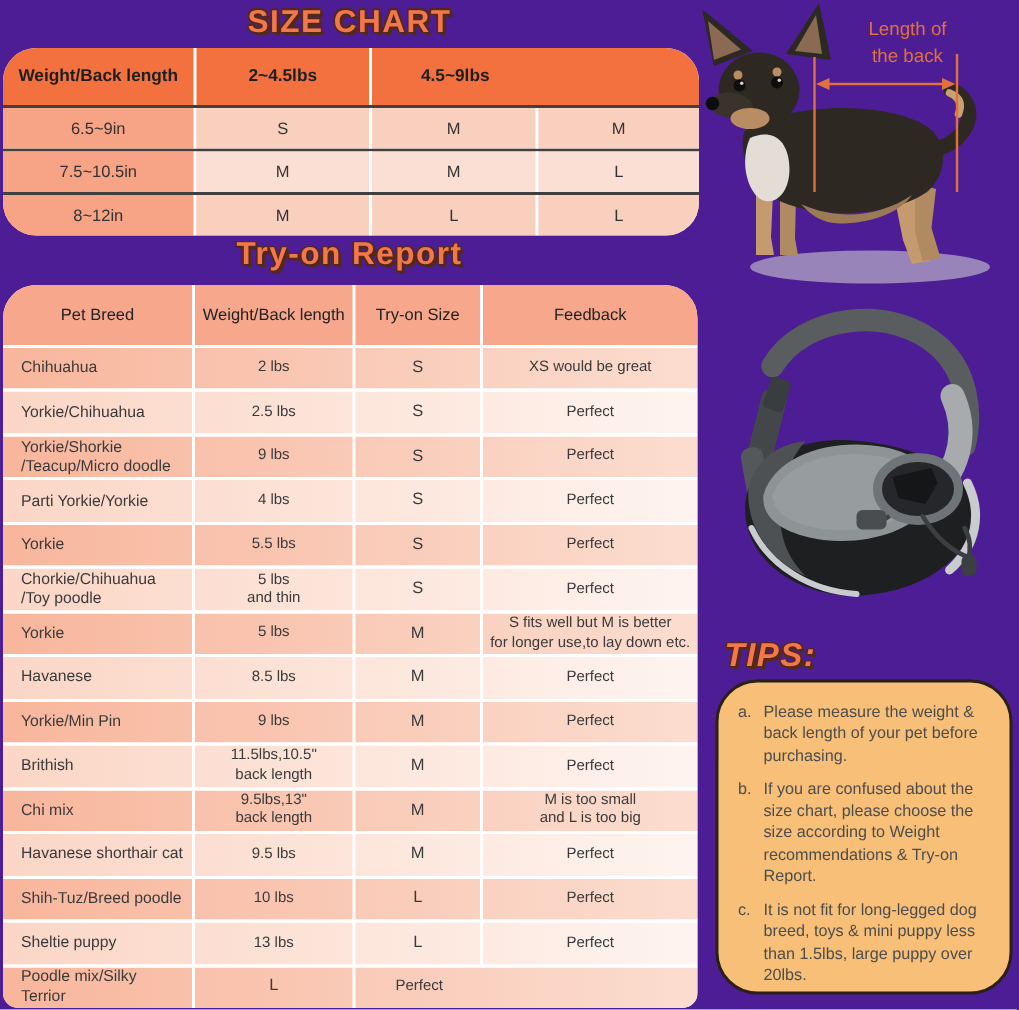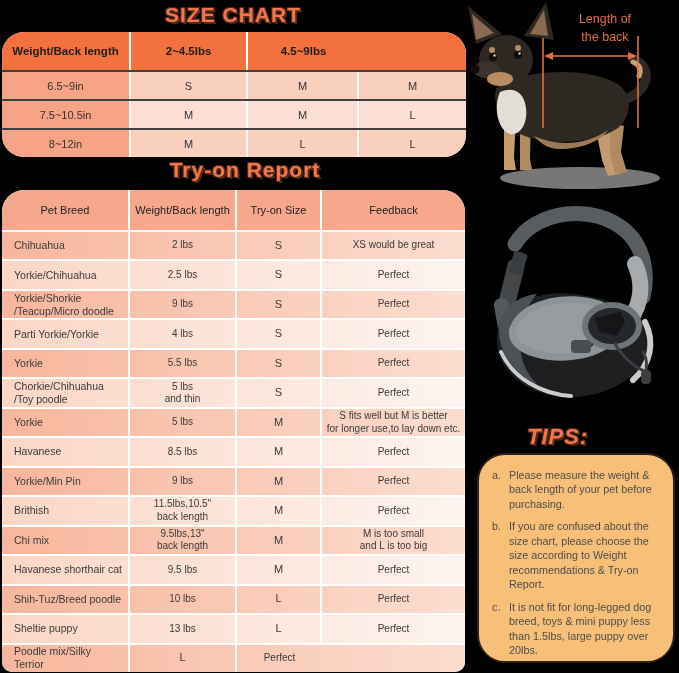--- a/index.html
+++ b/index.html
@@ -1,30 +1,30 @@
 <!DOCTYPE html>
 <html><head>
 <meta charset="utf-8">
 <style>
   * { margin:0; padding:0; box-sizing:border-box; }
   html,body { background:#fff; }
   .page {
-    position:relative; width:679px; height:673px; background:#000000;
+    position:relative; width:679px; height:673px; background:#4c1d95;
     font-family:"Liberation Sans", sans-serif; overflow:hidden;
   }
   
   .big-title {
     font-weight:bold; font-size:21px; letter-spacing:1px; color:#F4774C;
     text-shadow:-1px -1px 0 #53291A, 1px -1px 0 #53291A, -1px 1px 0 #53291A,
                  1px 1px 0 #53291A, 2px 2px 0 #53291A;
     text-align:center;
   }
   .size-chart-title { position:absolute; top:3px; left:0; width:466px; }
-  .tryon-title      { position:absolute; top:158px; left:12px; width:466px; }
-  .tips-title       { position:absolute; top:424px; left:483px; text-align:left; font-size:22px; font-style:italic;margin-left:44px; }
+  .tryon-title      { position:absolute; top:158px; left:0; width:466px; }
+  .tips-title       { position:absolute; top:424px; left:483px; text-align:left; font-size:22px; font-style:italic; }
 
   
   .size-chart {
     position:absolute; left:2px; top:32px; width:464px; height:125px;
     border-radius:22px; overflow:hidden; background:#fff;
   }
   .sc-head, .sc-row { display:flex; width:100%; }
   .sc-head { height:38px; background:#F2713E; }
   .sc-row  { height:29px; border-top:2px solid #404040; }
   .sc-head > *, .sc-row > * {

